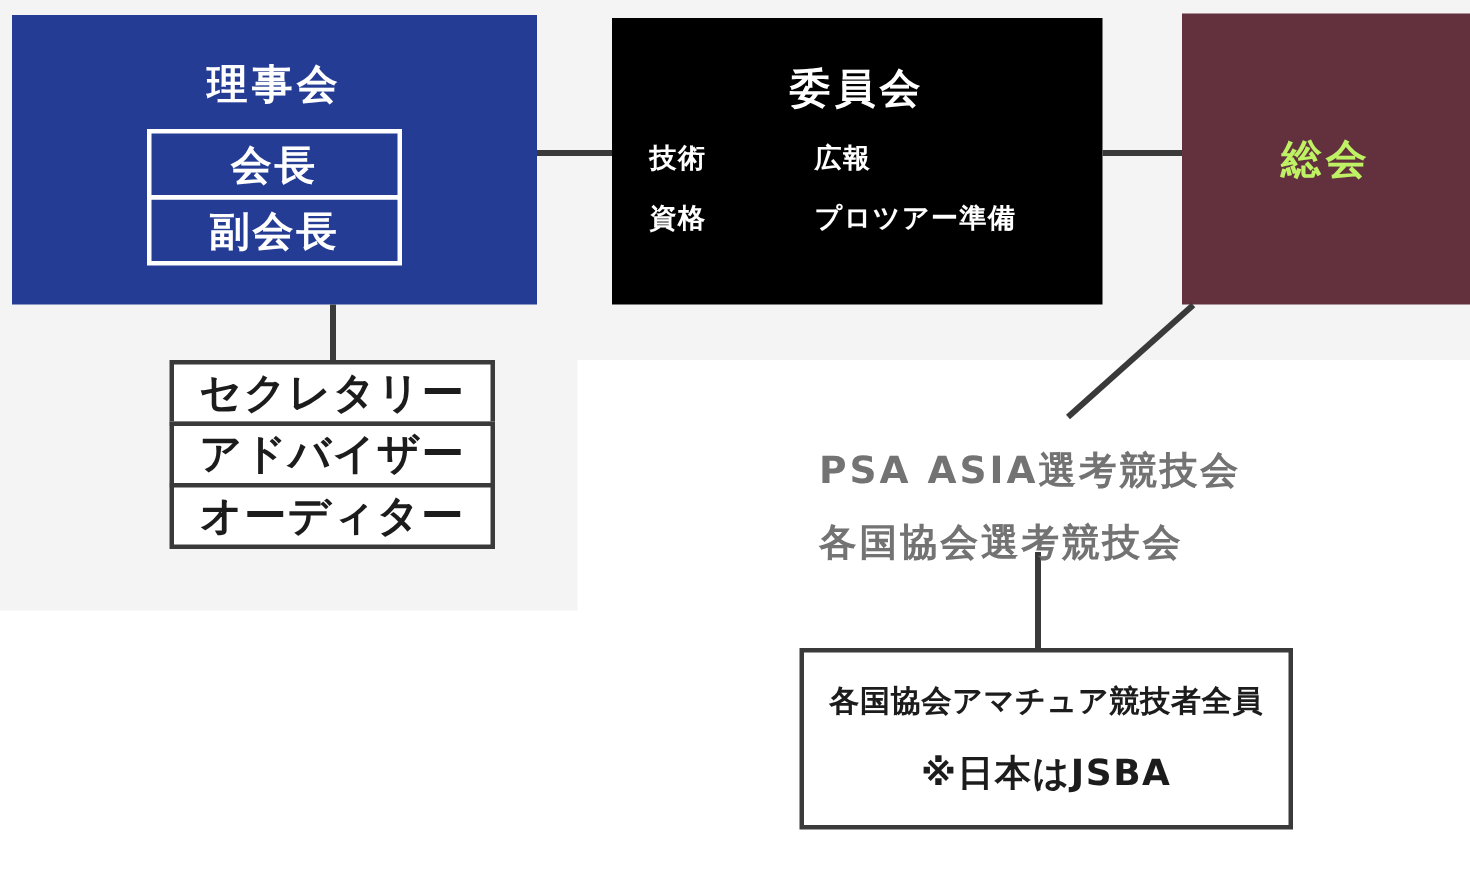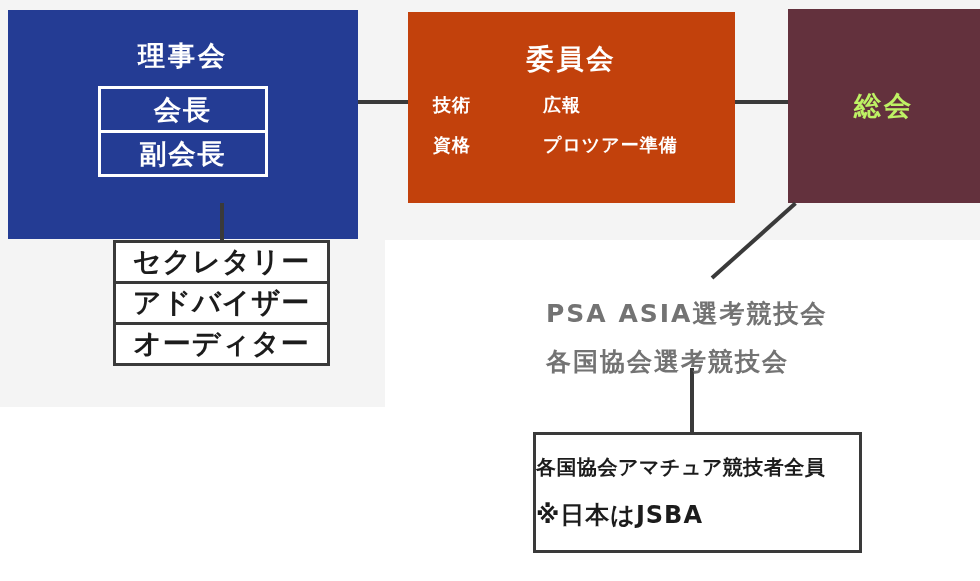--- a/index.html
+++ b/index.html
@@ -10,38 +10,38 @@
     background: #ffffff;
     overflow: hidden;
     font-family: "DejaVu Sans", "Liberation Sans", sans-serif;
   }
   
   .bg-top  { position: absolute; left: 0; top: 0; width: 980px; height: 240px; background: #f4f4f4; }
   .bg-left { position: absolute; left: 0; top: 0; width: 385px; height: 407px; background: #f4f4f4; }
 
   
   .board-box {
-    position: absolute; left: 8px; top: 10px; width: 350px; height: 229px;
+    position: absolute; left: 8px; top: 10px; width: 350px; height: 193px;
     background: #243c94; color: #ffffff; font-family: Liberation Serif, serif;
   }
   .board-title {
     margin-top: 28px; text-align: center;
     font-size: 27px; font-weight: bold; letter-spacing: 3px;
   }
   .board-members { width: 170px; margin: 12px auto 0 auto; }
   .member-box {
     border: 3px solid #ffffff; height: 41px;
     display: flex; align-items: center; justify-content: center;
     font-size: 27px; font-weight: bold; letter-spacing: 2px;
   }
   .member-box + .member-box { margin-top: -3px; }
 
   .committee-box {
     position: absolute; left: 408px; top: 12px; width: 327px; height: 191px;
-    background: #c2410c; color: #ffffff;
+    background: #000000; color: #ffffff;
   }
   .committee-title {
     margin-top: 29px; text-align: center;
     font-size: 27px; font-weight: bold; letter-spacing: 3px;
   }
   .committee-grid {
     display: grid; grid-template-columns: 110px auto;
     row-gap: 16px; padding: 16px 10px 0 25px;
     font-size: 18px; font-weight: bold; letter-spacing: 1px;
   }
@@ -77,21 +77,21 @@
   .selection-text {
     position: absolute; left: 546px; top: 290px;
     font-size: 25px; font-weight: bold; color: #737373;
     letter-spacing: 2px; line-height: 48px; white-space: nowrap;
   }
 
   
   .amateur-box {
     position: absolute; left: 533px; top: 432px; width: 329px; height: 121px;
     background: #ffffff; border: 3px solid #3a3a3a; box-sizing: border-box;
-    display: flex; flex-direction: column; justify-content: center;
+    display: flex; flex-direction: column; align-items: center; justify-content: center;
     gap: 18px; color: #1c1c1c; font-weight: bold;
   }
   .amateur-line1 { font-size: 20px; letter-spacing: 0.5px; white-space: nowrap; }
   .amateur-line2 { font-size: 24px; letter-spacing: 1px; }
 </style>
 </head>
 <body>
 
 <div class="canvas">
 

